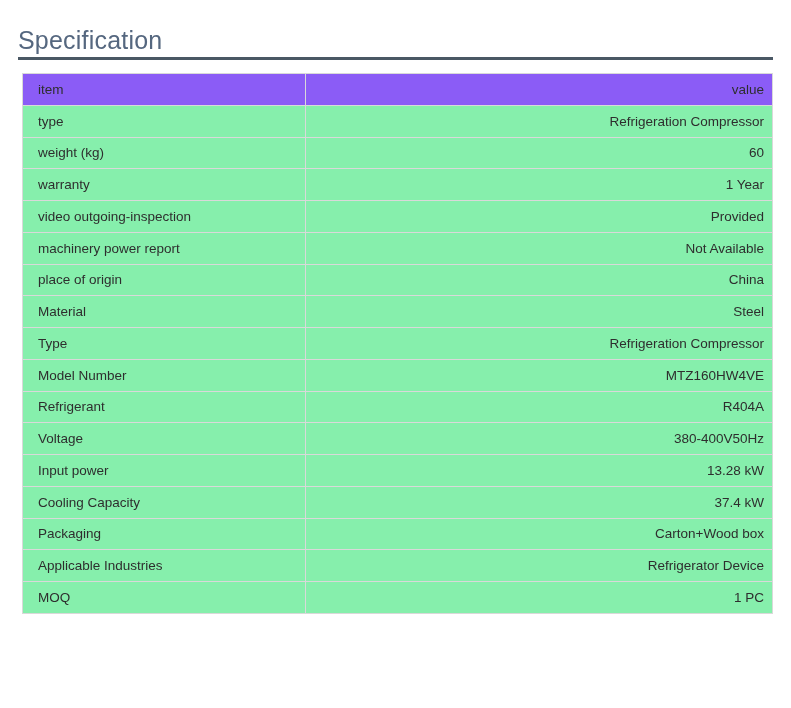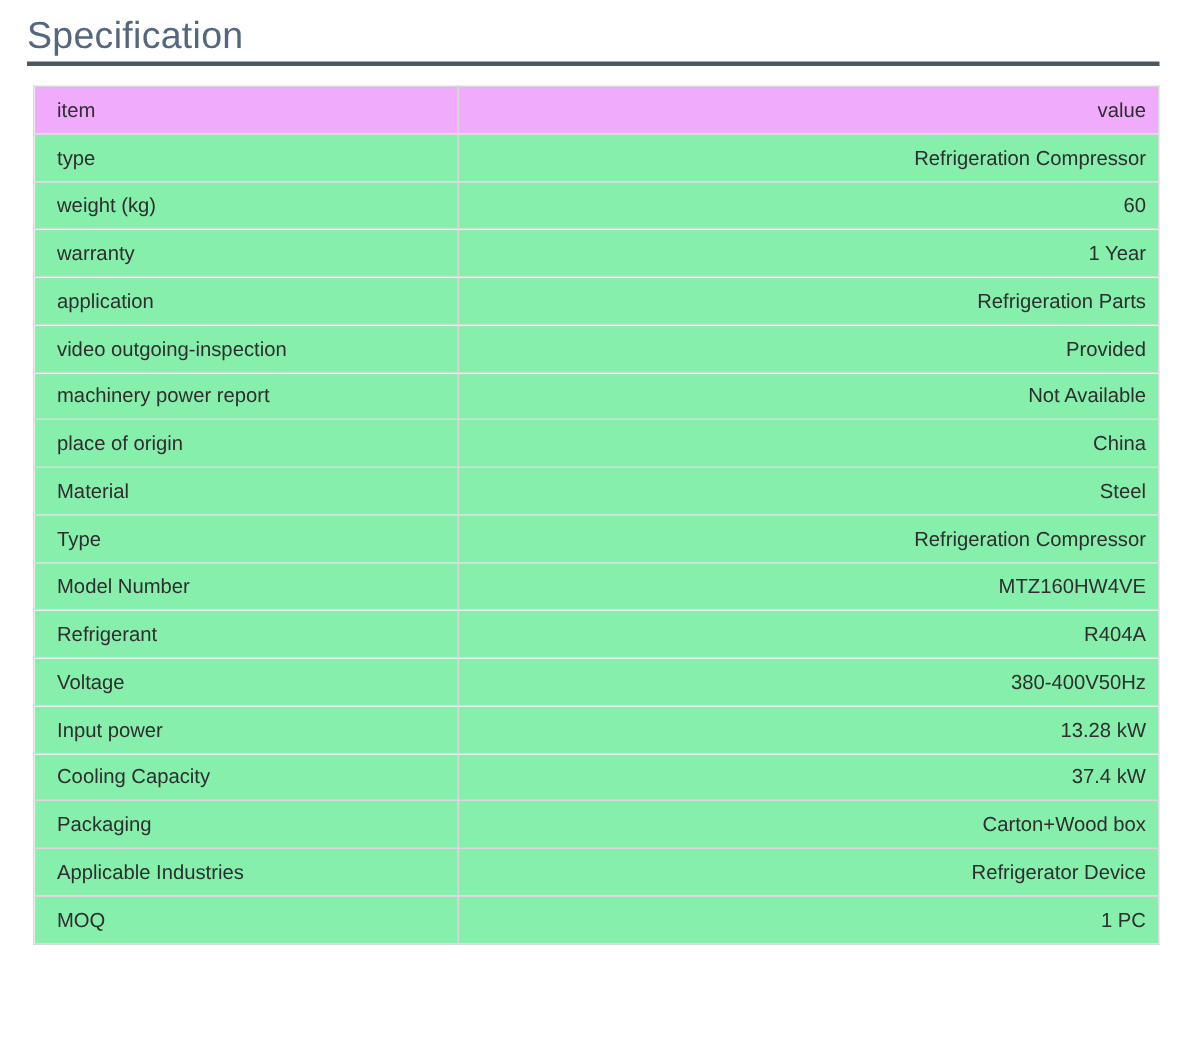--- a/index.html
+++ b/index.html
@@ -10,21 +10,21 @@
     background: #ffffff;
     font-family: "Liberation Sans", sans-serif;
     overflow: hidden;
   }
   .section {
     box-sizing: border-box;
     width: 791px;
   }
   .section-title {
     margin: 0;
-    padding: 8px 18px 0 18px;
+    padding: 24px 18px 0 18px;
     font-size: 25px;
     line-height: 33px;
     font-weight: 400;
     color: #55677f;
     letter-spacing: 0.2px;
   }
   .title-rule {
     margin: 0 18px 0 18px;
     height: 0;
     border-bottom: 3px solid #4a5864;
@@ -48,21 +48,21 @@
     font-weight: 400;
     vertical-align: middle;
     white-space: nowrap;
     overflow: hidden;
   }
   .spec-table td.value-cell, .spec-table th.value-head {
     padding-left: 13px;
     text-align: right;
   }
   .spec-table thead th {
-    background: #f0abfc;
+    background: #8b5cf6;
   }
   .spec-table tbody td {
     background: #86efac;
   }
 </style>
 </head>
 <body>
 
 <div class="section">
   <h2 class="section-title">Specification</h2>
@@ -84,24 +84,20 @@
           <td class="item-cell">type</td>
           <td class="value-cell">Refrigeration Compressor</td>
         </tr>
         <tr>
           <td class="item-cell">weight (kg)</td>
           <td class="value-cell">60</td>
         </tr>
         <tr>
           <td class="item-cell">warranty</td>
           <td class="value-cell">1 Year</td>
-        </tr>
-        <tr>
-          <td class="item-cell">application</td>
-          <td class="value-cell">Refrigeration Parts</td>
         </tr>
         <tr>
           <td class="item-cell">video outgoing-inspection</td>
           <td class="value-cell">Provided</td>
         </tr>
         <tr>
           <td class="item-cell">machinery power report</td>
           <td class="value-cell">Not Available</td>
         </tr>
         <tr>

